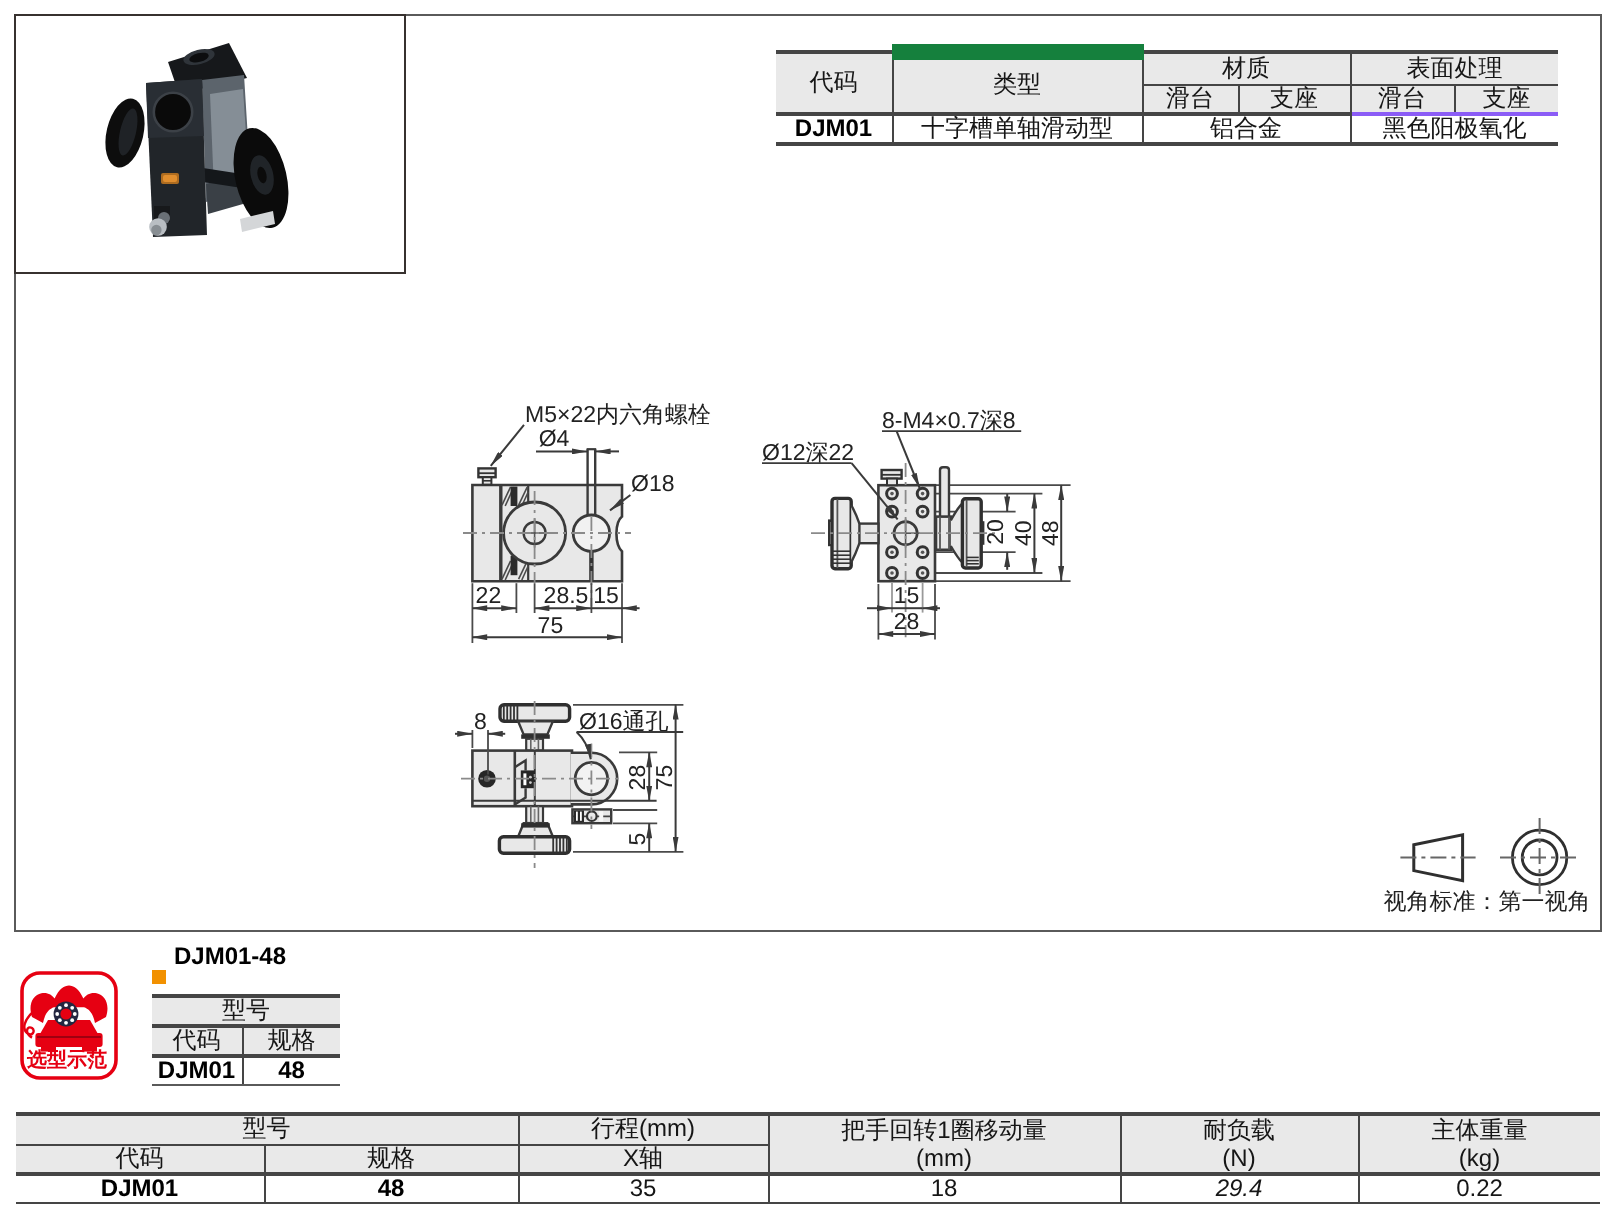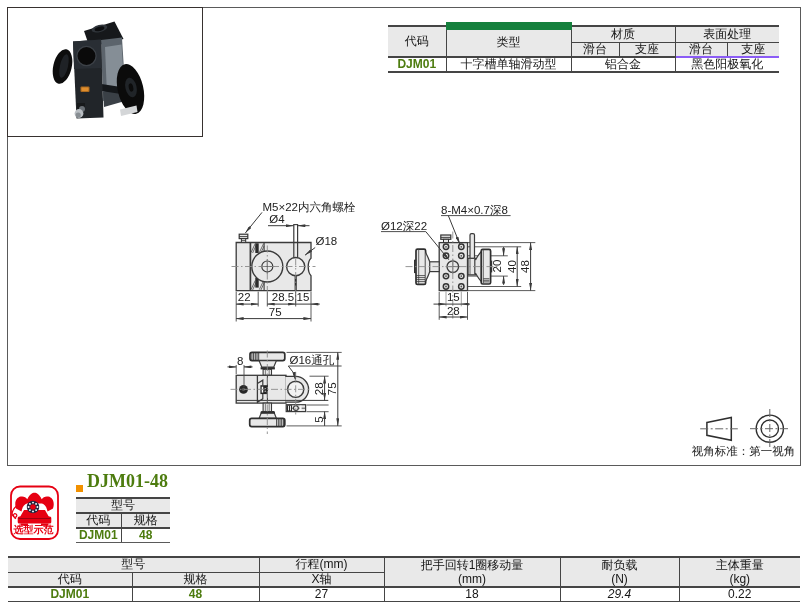--- a/index.html
+++ b/index.html
@@ -1,21 +1,21 @@
 <!DOCTYPE html>
 <html><head>
 <meta charset="utf-8">
 <style>
 html,body{margin:0;padding:0;background:#fff;}
 body{width:808px;height:612px;position:relative;font-family:"Liberation Sans",sans-serif;overflow:hidden;}
 .abs{position:absolute;}
 table{border-collapse:collapse;table-layout:fixed;}
 td{padding:0;text-align:center;vertical-align:middle;font-size:12px;color:#161616;line-height:13px;overflow:hidden;white-space:nowrap;}
 .hd{background:#e9e9e9;}
-.org{color:#4d7c0f;font-weight:bold;}
+.org{color:#000000;font-weight:bold;}
 </style>
 </head>
 <body>
 
 <div class="abs" style="left:7px;top:7px;width:792px;height:457px;border:1.4px solid #5a5a5a;"></div>
 
 <div class="abs" style="left:7px;top:6.5px;width:194px;height:128px;border:1.8px solid #37312f;background:#fff;"></div>
 
 <svg class="abs" style="left:7px;top:7px;" width="195" height="128" viewBox="0 0 195 128">
 <g transform="translate(-7,-7)">
@@ -416,21 +416,21 @@
         <circle cx="19.4" cy="18.9" r="0.95"></circle>
 </g>
 <path d="M6,21 C1.5,25 0.5,29.5 3,31.5 C5.5,33.5 7.5,30.5 5.5,29 C3,27.5 1.5,31.5 5.5,33.8" stroke="#e60012" stroke-width="1.2" fill="none"></path>
 </g>
 
 <text x="23.5" y="47.8" font-size="10" font-weight="bold" fill="#e60012" text-anchor="middle" font-family="Liberation Sans">选型示范</text>
 </svg>
 
 <div class="abs" style="left:76px;top:484.5px;width:7px;height:7px;background:#f29100;"></div>
 
-<div class="abs org" style="left:87px;top:471px;font-size:18px;font-family:Liberation Serif, serif;">DJM01-48</div>
+<div class="abs org" style="left:87px;top:471px;font-size:12px;">DJM01-48</div>
 
 <table class="abs" style="left:76px;top:497px;width:94px;">
 <colgroup>
       <col style="width:45px">
       <col style="width:49px">
     </colgroup>
 <tbody>
       <tr style="height:13px;">
         <td class="hd" colspan="2" style="border-top:2px solid #454545;border-bottom:2px solid #454545;">型号</td>
       </tr>
@@ -463,19 +463,19 @@
 <td class="hd" rowspan="2" style="border-top:2px solid #454545;line-height:14px;">主体重量<br>(kg)</td>
 </tr>
 <tr style="height:14.5px;">
 <td class="hd" style="border-right:1px solid #454545;">代码</td>
 <td class="hd" style="border-right:1px solid #454545;">规格</td>
 <td class="hd" style="border-right:1px solid #454545;">X轴</td>
 </tr>
 <tr style="height:14.5px;">
 <td class="org" style="border-top:2px solid #454545;border-right:1px solid #454545;border-bottom:1.4px solid #454545;">DJM01</td>
 <td class="org" style="border-top:2px solid #454545;border-right:1px solid #454545;border-bottom:1.4px solid #454545;">48</td>
-<td style="border-top:2px solid #454545;border-right:1px solid #454545;border-bottom:1.4px solid #454545;">27</td>
+<td style="border-top:2px solid #454545;border-right:1px solid #454545;border-bottom:1.4px solid #454545;">35</td>
 <td style="border-top:2px solid #454545;border-right:1px solid #454545;border-bottom:1.4px solid #454545;">18</td>
 <td style="border-top:2px solid #454545;border-right:1px solid #454545;border-bottom:1.4px solid #454545;font-style:italic;">29.4</td>
 <td style="border-top:2px solid #454545;border-bottom:1.4px solid #454545;">0.22</td>
 </tr>
 </tbody>
   </table>
 
 </body></html>

